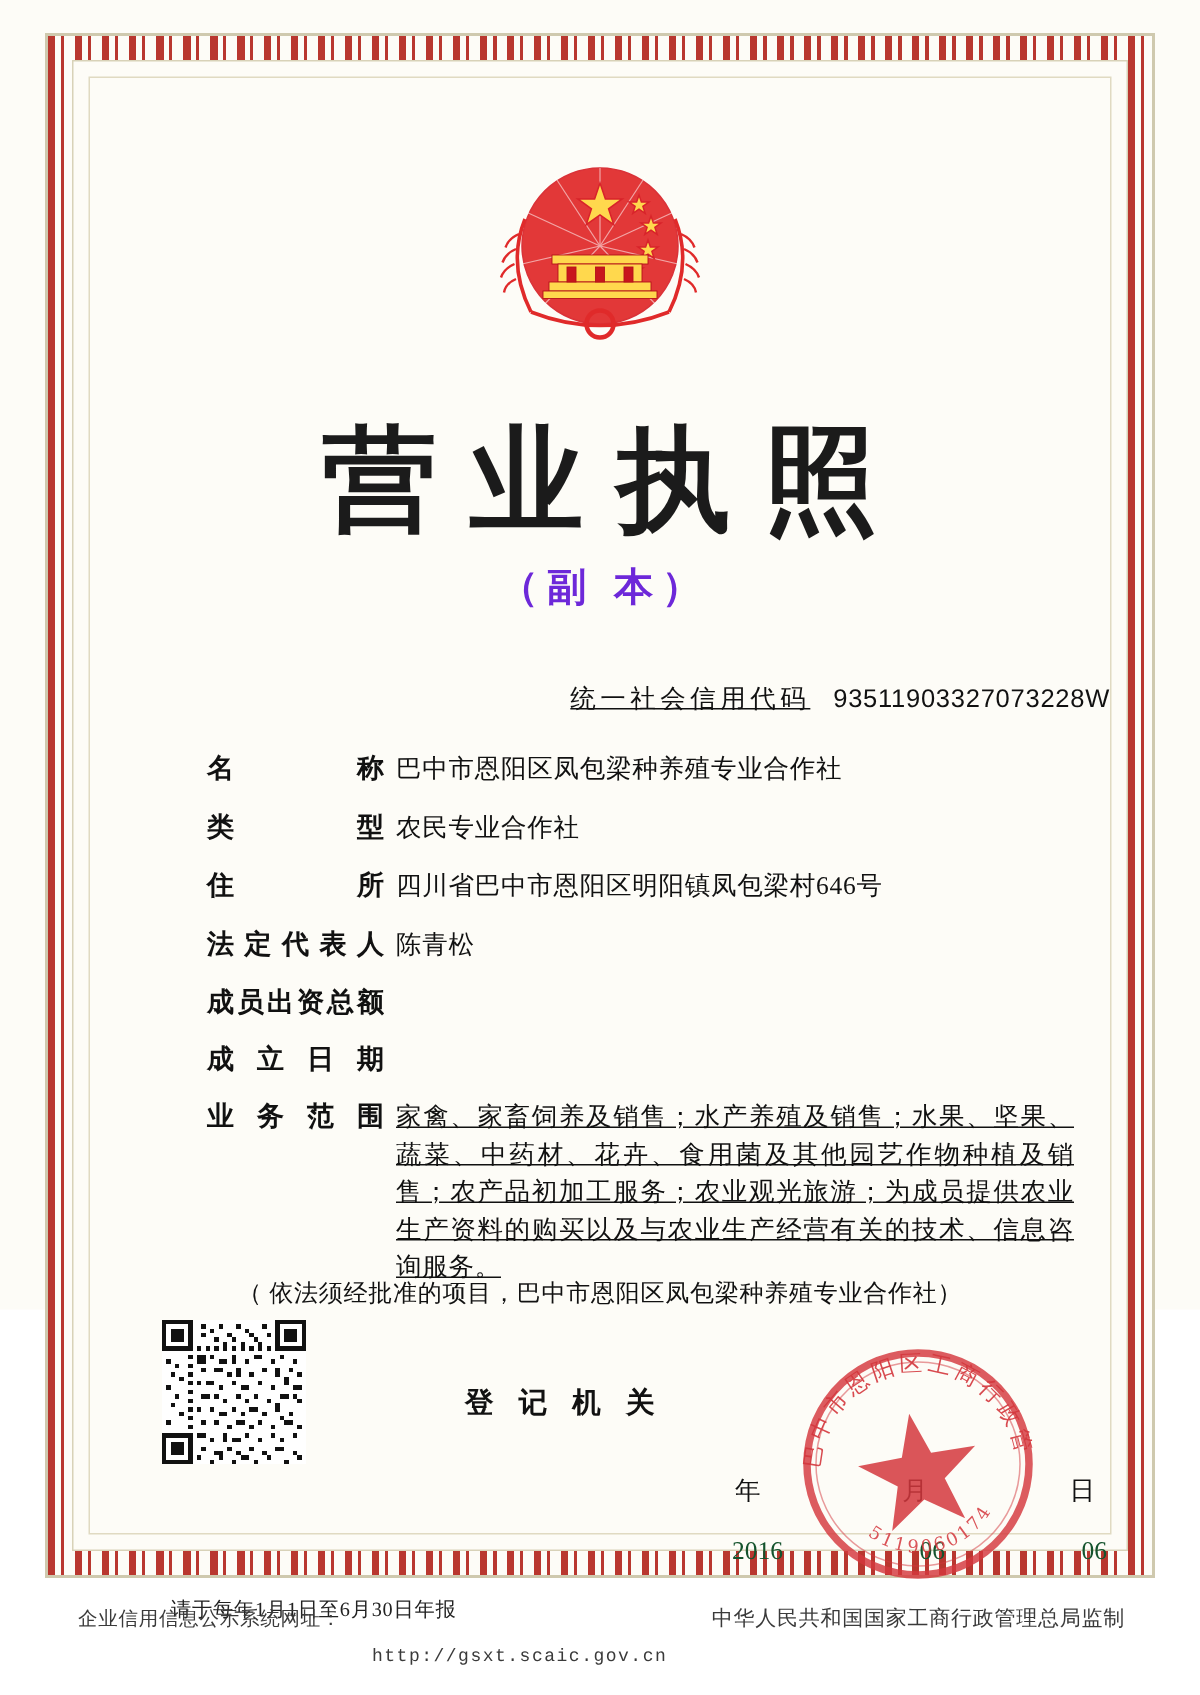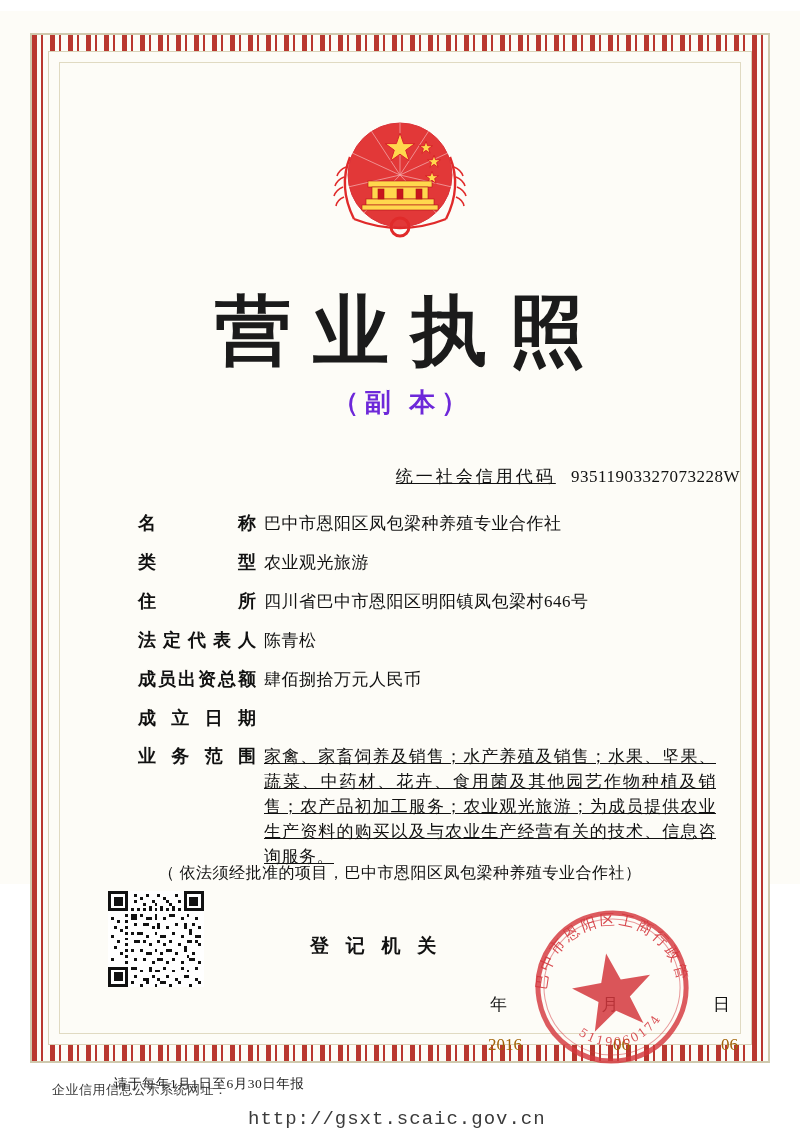--- a/index.html
+++ b/index.html
@@ -15,21 +15,20 @@
     overflow: hidden;
   }
 
   
   #license-page {
     position: absolute;
     left: 0; top: 0;
     width: 800px;
     height: 873px;
     background: #fdfcf7;
-    margin-top: 11px;
   }
 
   
   .border-outer {
     position: absolute;
     left: 30px;
     top: 22px;
     width: 740px;
     height: 1030px;
     border: 2px solid #cfc9ae;
@@ -113,21 +112,21 @@
     left: 0;
     top: 402px;
     width: 680px;
     text-align: right;
     font-size: 17px;
     color: #111;
     letter-spacing: 1px;
   }
   .credit-row .credit-label { letter-spacing: 3px; text-decoration: underline; }
   .credit-row .credit-value {
-    font-family: Liberation Serif, serif;
+    font-family: Liberation Sans, sans-serif;
     letter-spacing: 0.5px;
     margin-left: 10px;
   }
 
   
   .fields {
     position: absolute;
     left: 78px;
     top: 448px;
     width: 604px;
@@ -196,21 +195,21 @@
     color: #111;
   }
   .date-values {
     position: absolute;
     left: 428px;
     top: 972px;
     width: 250px;
     display: flex;
     justify-content: space-between;
     font-size: 17px;
-    color: #a16207;
+    color: #14532d;
     font-family: "Liberation Serif", serif;
   }
 
   
   .qr {
     position: absolute;
     left: 48px;
     top: 828px;
     width: 96px;
     height: 96px;
@@ -242,21 +241,21 @@
     left: 52px;
     top: 1070px;
     font-size: 13px;
     color: #3a3a3a;
     letter-spacing: 0.5px;
   }
   .footer-url {
     position: absolute;
     left: 248px;
     top: 1097px;
-    font-size: 19px;
+    font-size: 12px;
     color: #3a3a3a;
     font-family: "Liberation Mono", "DejaVu Sans Mono", monospace;
     letter-spacing: 1px;
   }
   .footer-right {
     position: absolute;
     right: 50px;
     top: 1070px;
     font-size: 14px;
     color: #3a3a3a;
@@ -365,21 +364,21 @@
             <span>称</span>
         </div>
         <div class="field-value">巴中市恩阳区凤包梁种养殖专业合作社</div>
       </div>
 
       <div class="field-row">
         <div class="field-label">
           <span>类</span>
             <span>型</span>
         </div>
-        <div class="field-value">农业观光旅游</div>
+        <div class="field-value">农民专业合作社</div>
       </div>
 
       <div class="field-row">
         <div class="field-label">
           <span>住</span>
             <span>所</span>
         </div>
         <div class="field-value">四川省巴中市恩阳区明阳镇凤包梁村646号</div>
       </div>
 
@@ -396,21 +395,20 @@
 
       <div class="field-row">
         <div class="field-label">
           <span>成</span>
             <span>员</span>
             <span>出</span>
             <span>资</span>
             <span>总</span>
             <span>额</span>
         </div>
-        <div class="field-value">肆佰捌拾万元人民币</div>
       </div>
 
       <div class="field-row">
         <div class="field-label">
           <span>成</span>
             <span>立</span>
             <span>日</span>
             <span>期</span>
         </div>
       </div>
@@ -497,14 +495,15 @@
       </svg>
     </div>
 
     <div class="report-note">请于每年1月1日至6月30日年报</div>
 
   </div>
 
 
   <div class="footer-left">企业信用信息公示系统网址：</div>
   <div class="footer-url">http://gsxt.scaic.gov.cn</div>
+  <div class="footer-right">中华人民共和国国家工商行政管理总局监制</div>
 
 </div>
 
 </body></html>

